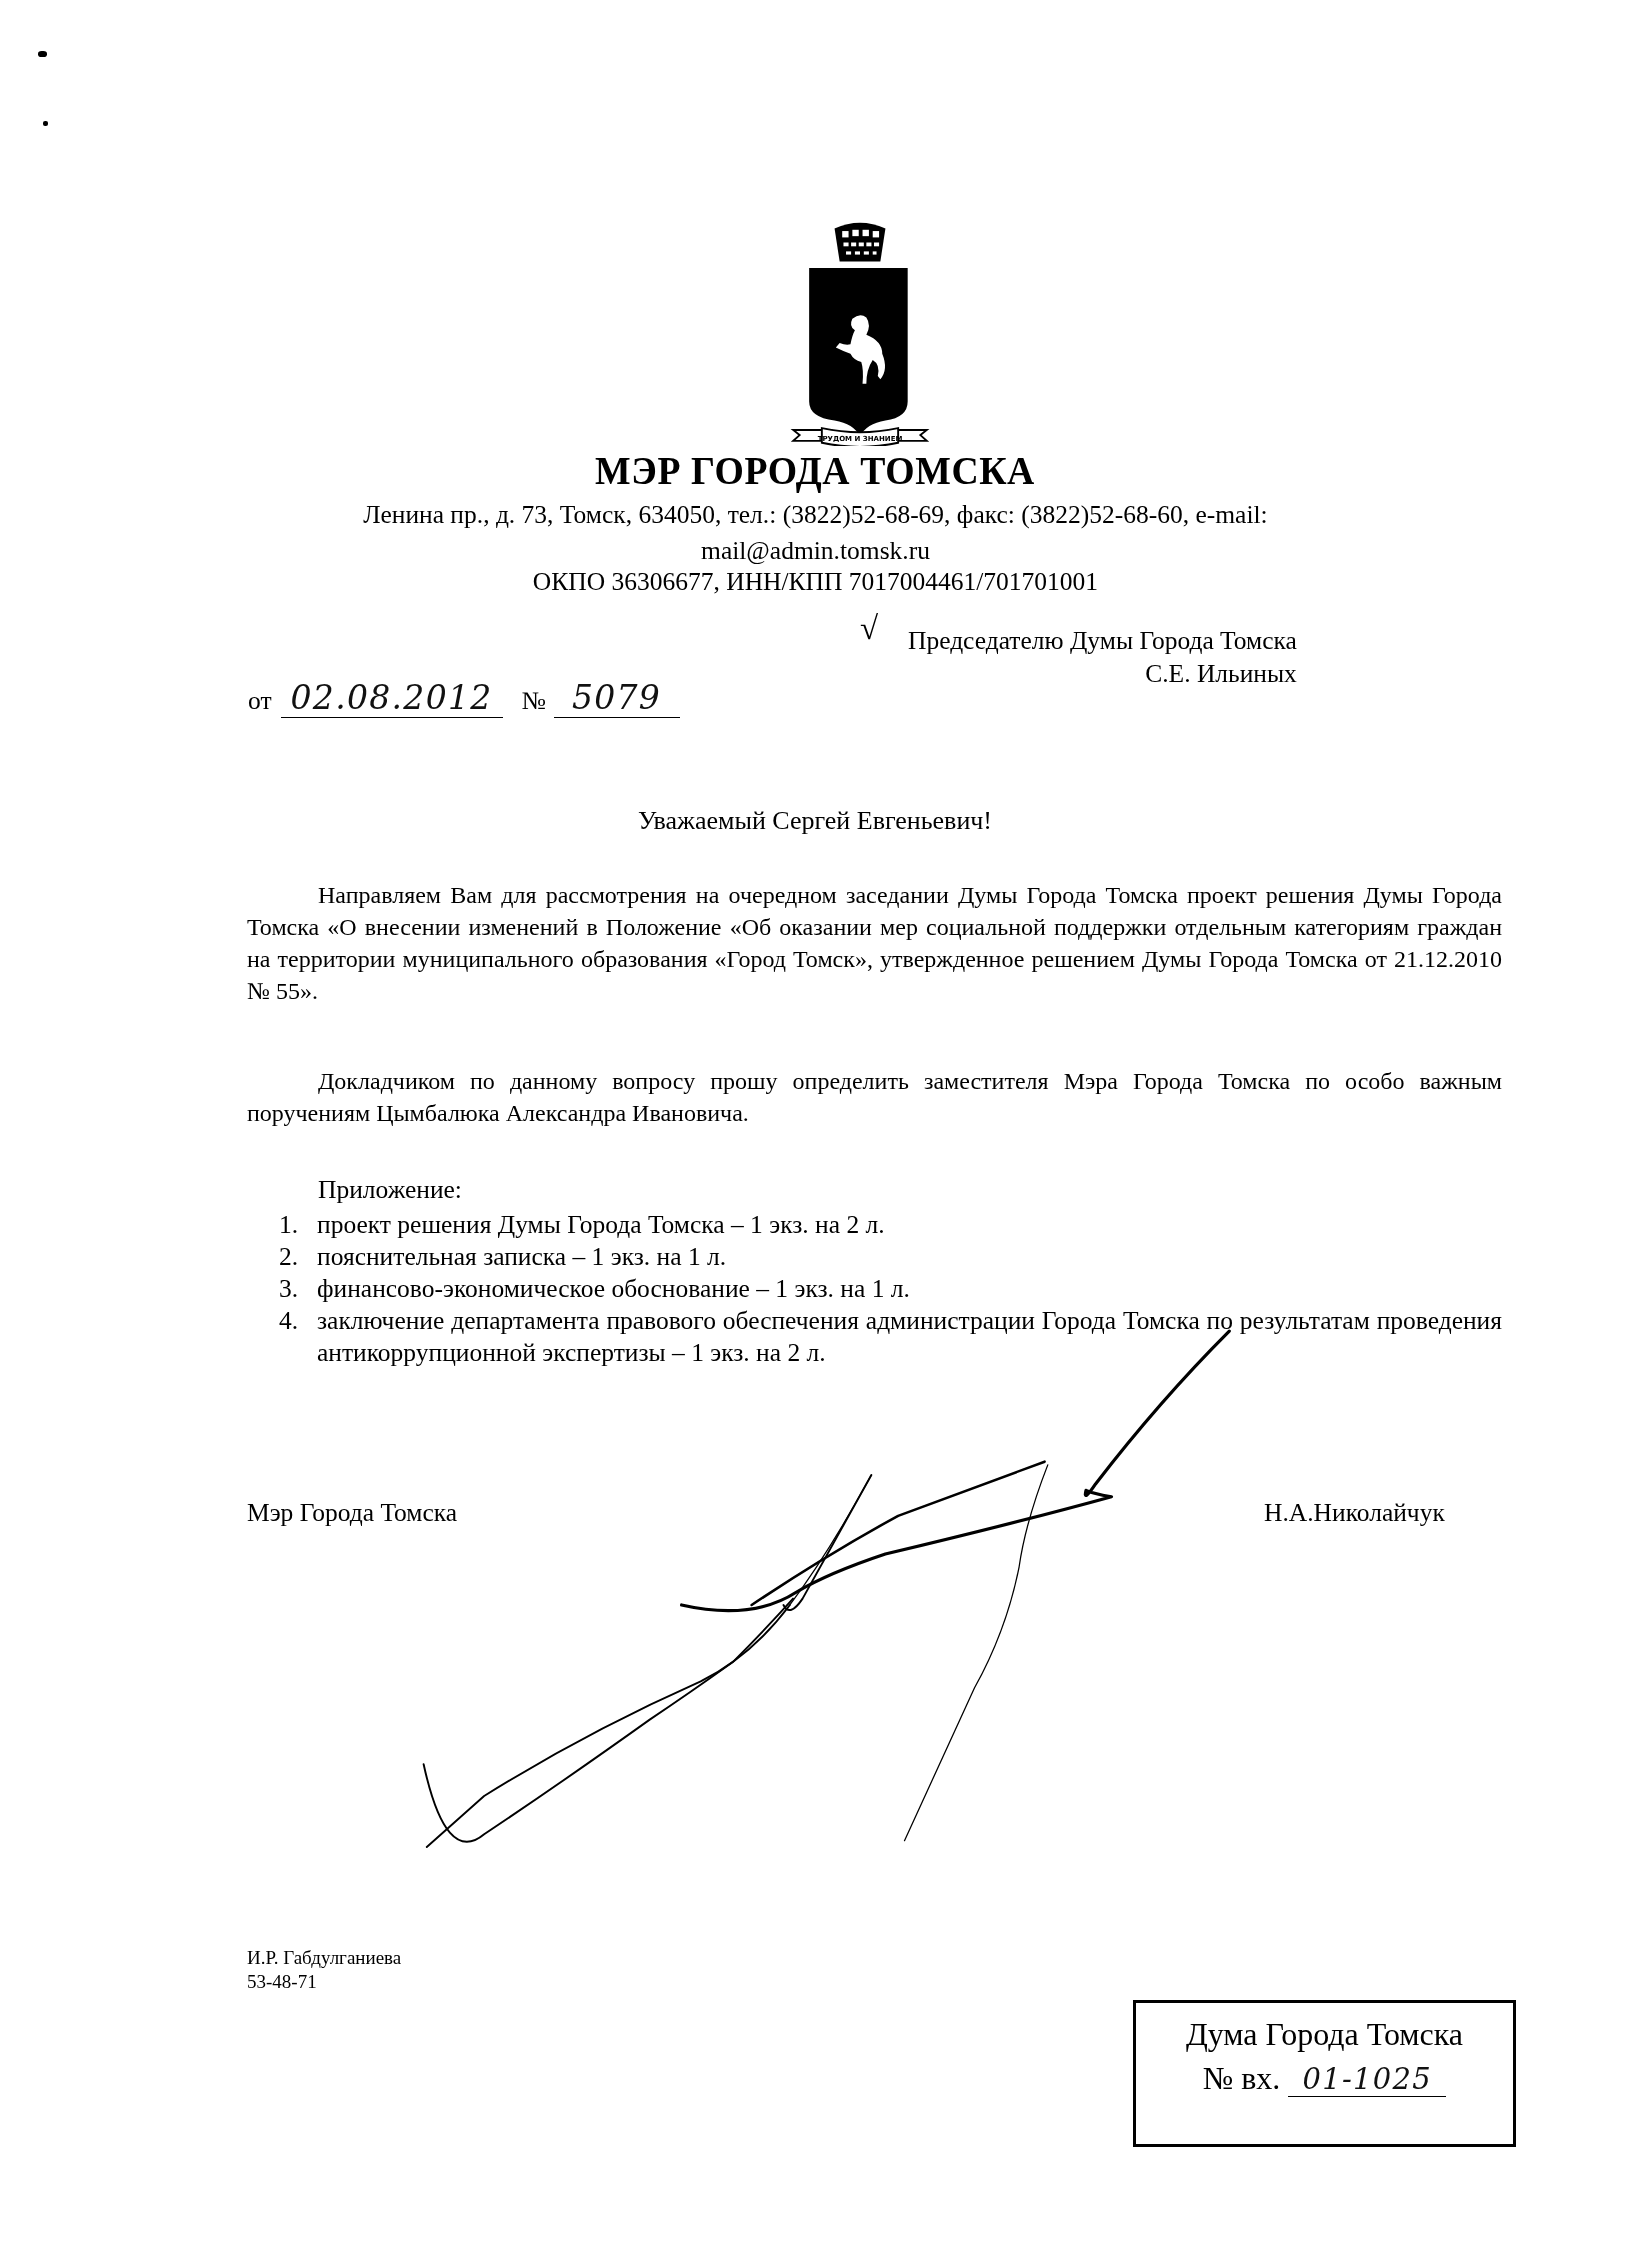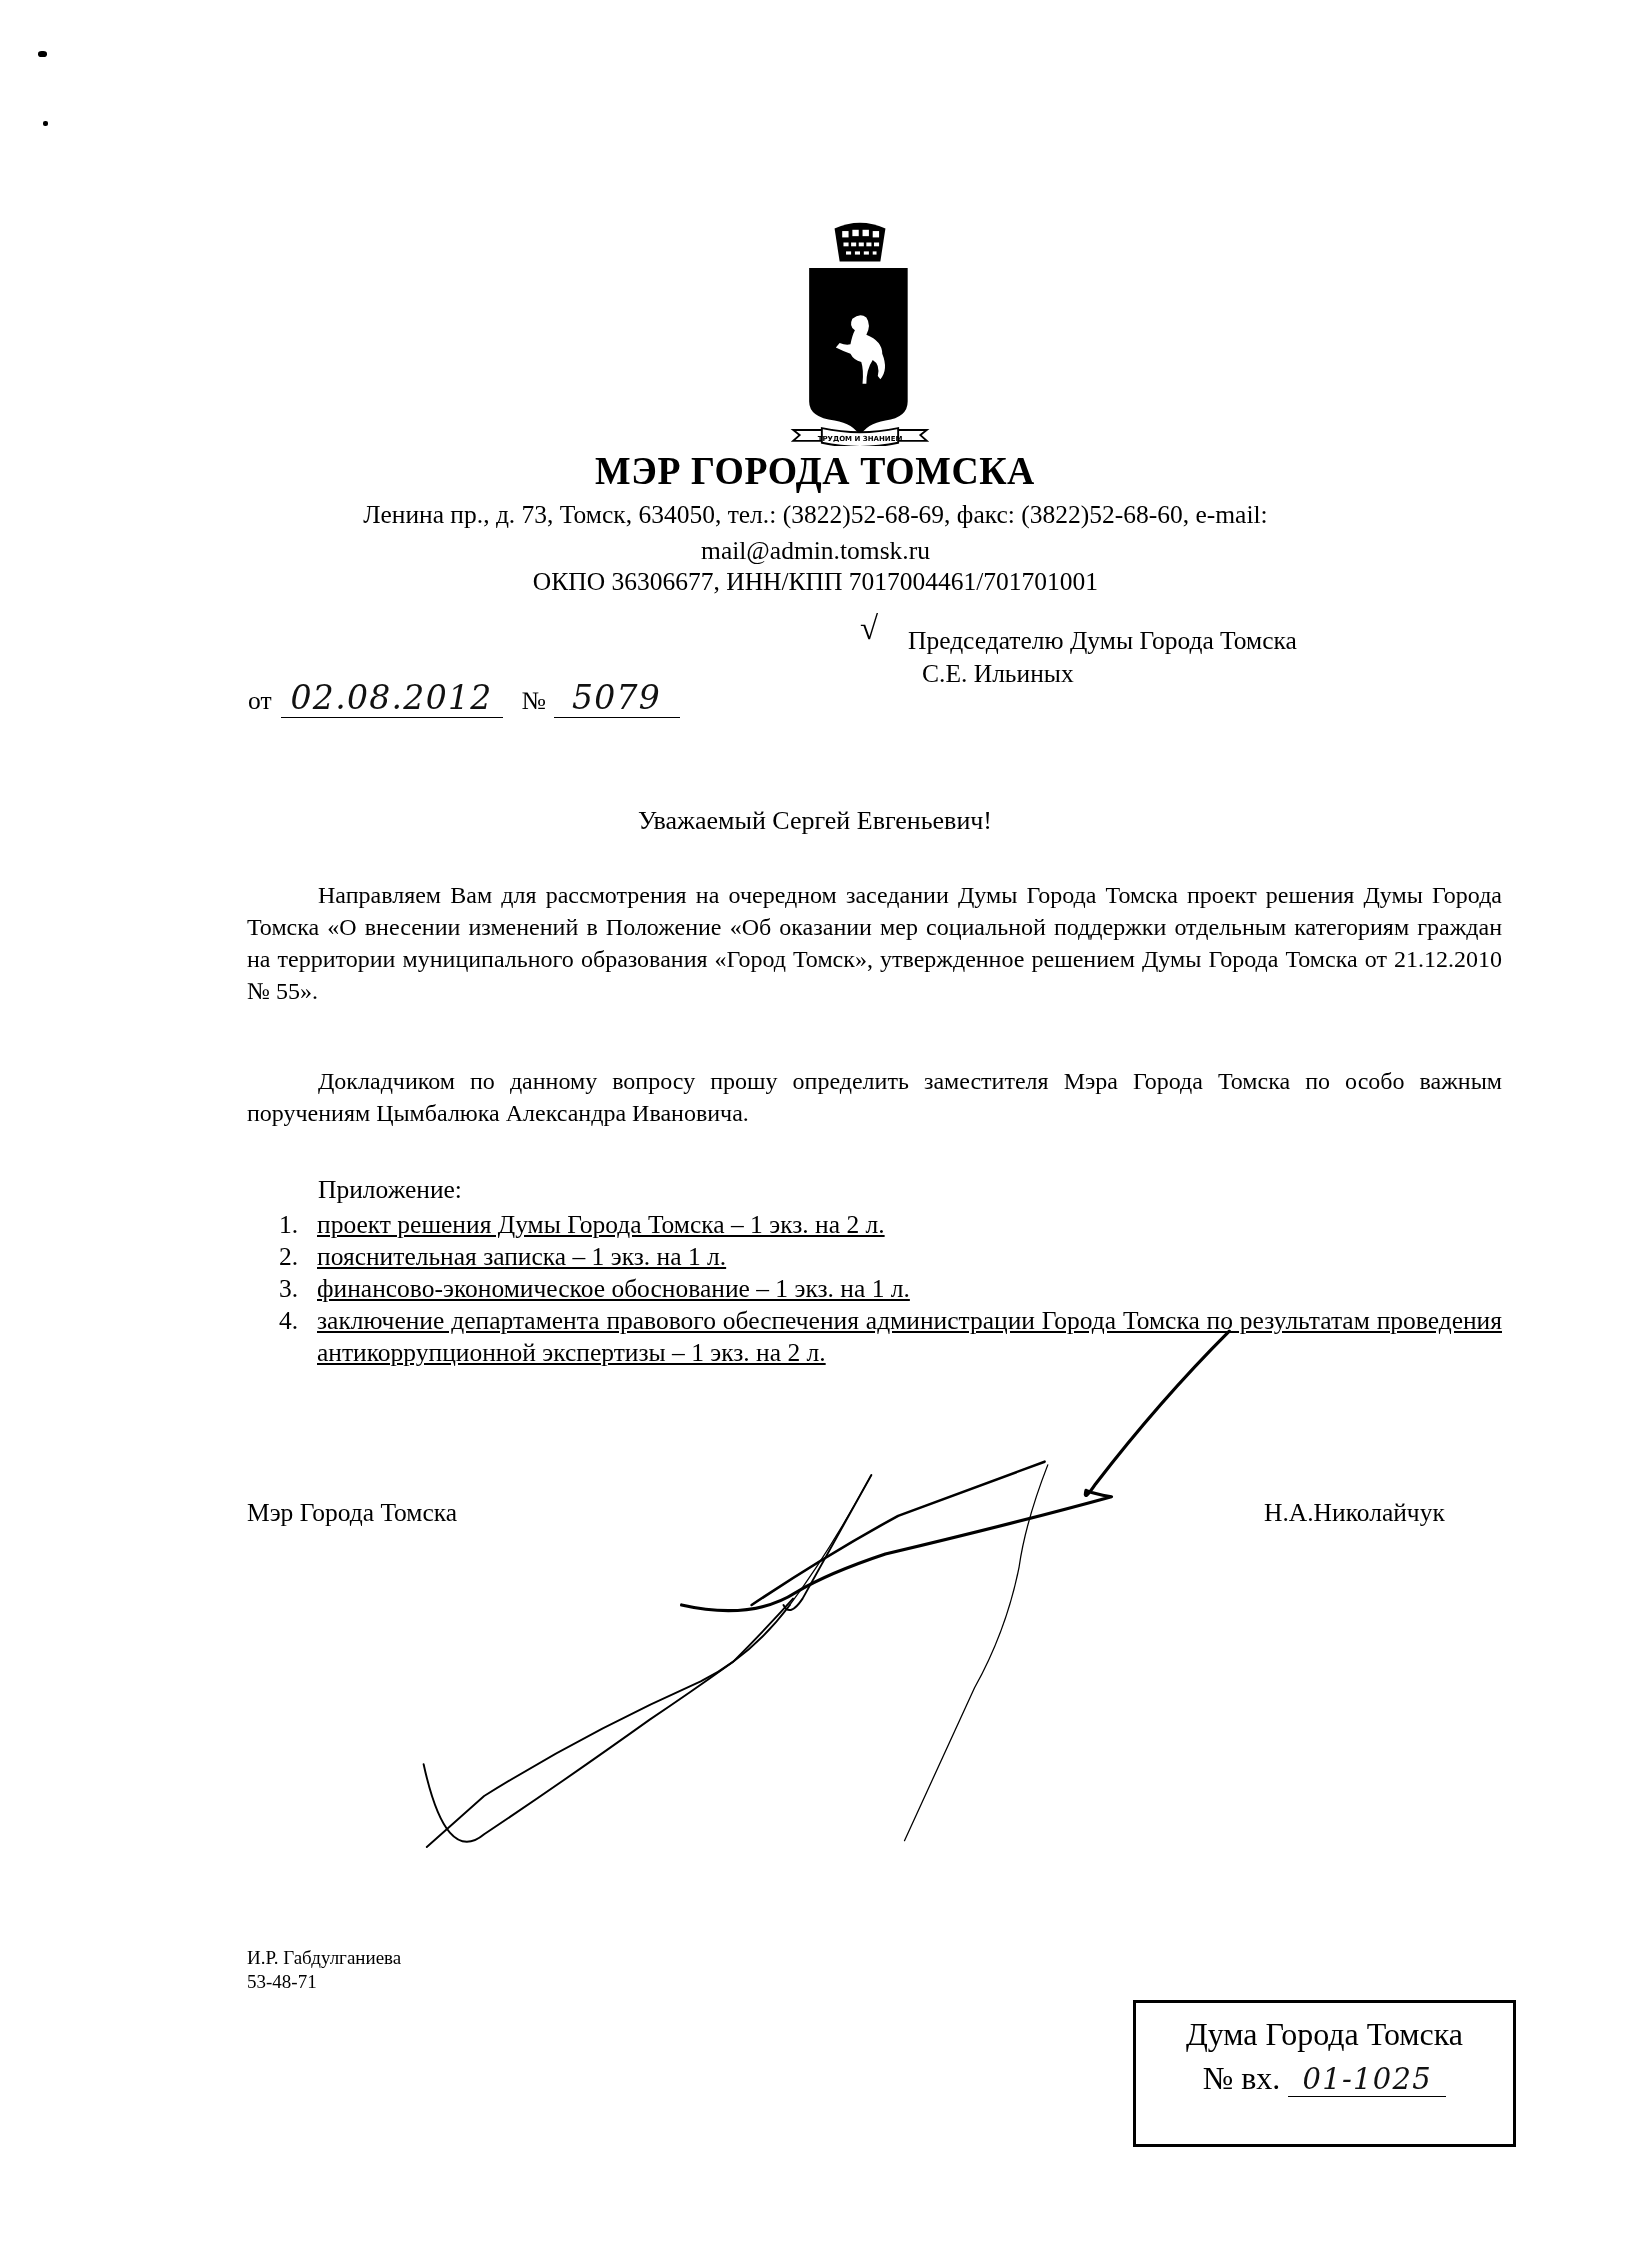--- a/index.html
+++ b/index.html
@@ -12,32 +12,32 @@
            font-weight: bold; letter-spacing: 0.6px; transform: scaleX(0.92); }
   .addr { left: 0; width: 1745px; text-align: center; font-size: 25.5px; line-height: 36px; }
   .addr-line1 { top: 497px; left: -57px; }
   .addr-line2 { top: 533px; left: -57px; }
   .addr-line3 { top: 564px; left: -57px; }
   .ref-row { left: 248px; top: 647px; font-size: 25.5px; display: flex; align-items: baseline; }
   .hand { font-family: "DejaVu Serif", serif; font-style: italic; font-size: 33px;
           color: #111; letter-spacing: 1.3px; }
   .ul { display: inline-block; border-bottom: 1.9px solid #000; text-align: center; padding: 0 2.5px; }
   .recipient { left: 908px; top: 624px; font-size: 25.5px; line-height: 33px; }
-  .recipient .name { padding-left: 14px; }
+  .recipient .name { padding-left: 14px; text-align: right; }
   .checkmark { left: 860px; top: 610px; font-size: 33px; font-style: italic; }
   .salutation { left: 0; width: 1630px; top: 806px; text-align: center; font-size: 26px; }
   .body-text { left: 247px; width: 1255px; font-size: 24px; line-height: 32px; text-align: justify; }
   .para1 { top: 879px; }
   .para2 { top: 1065px; }
   .indent { display: inline-block; width: 71px; }
   .attach-title { left: 318px; top: 1175px; font-size: 25.5px; }
   .attach-list { left: 247px; top: 1209px; width: 1255px; font-size: 25.5px; line-height: 32px; }
   .attach-item { display: flex; }
   .attach-num { width: 51px; text-align: right; padding-right: 19px; flex: none; }
-  .attach-txt { flex: 1; text-align: justify; text-decoration: underline; }
+  .attach-txt { flex: 1; text-align: justify; }
   .sign-left { left: 247px; top: 1498px; font-size: 25.5px; }
   .sign-right { left: 1264px; top: 1498px; font-size: 25.5px; }
   .signature { position: absolute; left: 0; top: 0; width: 1630px; height: 2261px; pointer-events: none; }
   .executor { left: 247px; top: 1946px; font-size: 19px; line-height: 24px; }
   .stamp-inner { position: absolute; left: 1133px; top: 2000px; width: 383px; height: 147px;
                  border: 3.8px solid #000; box-sizing: border-box; }
   .stamp-line { position: absolute; left: 0; width: 100%; text-align: center; font-size: 32px; }
   .stamp-l1 { top: 12.7px; }
   .stamp-l2 { top: 57px; }
   .stamp-l3 { top: 96px; }

